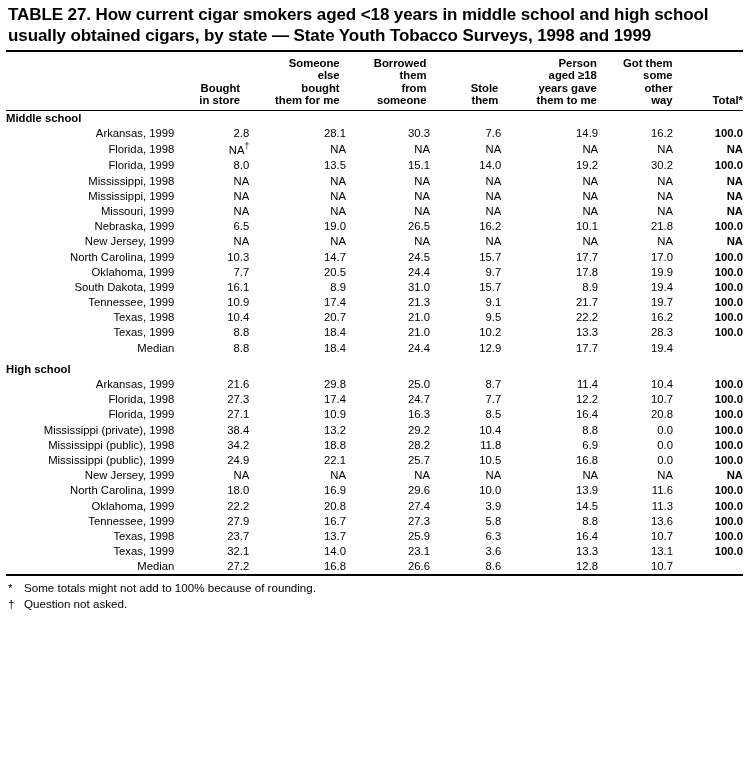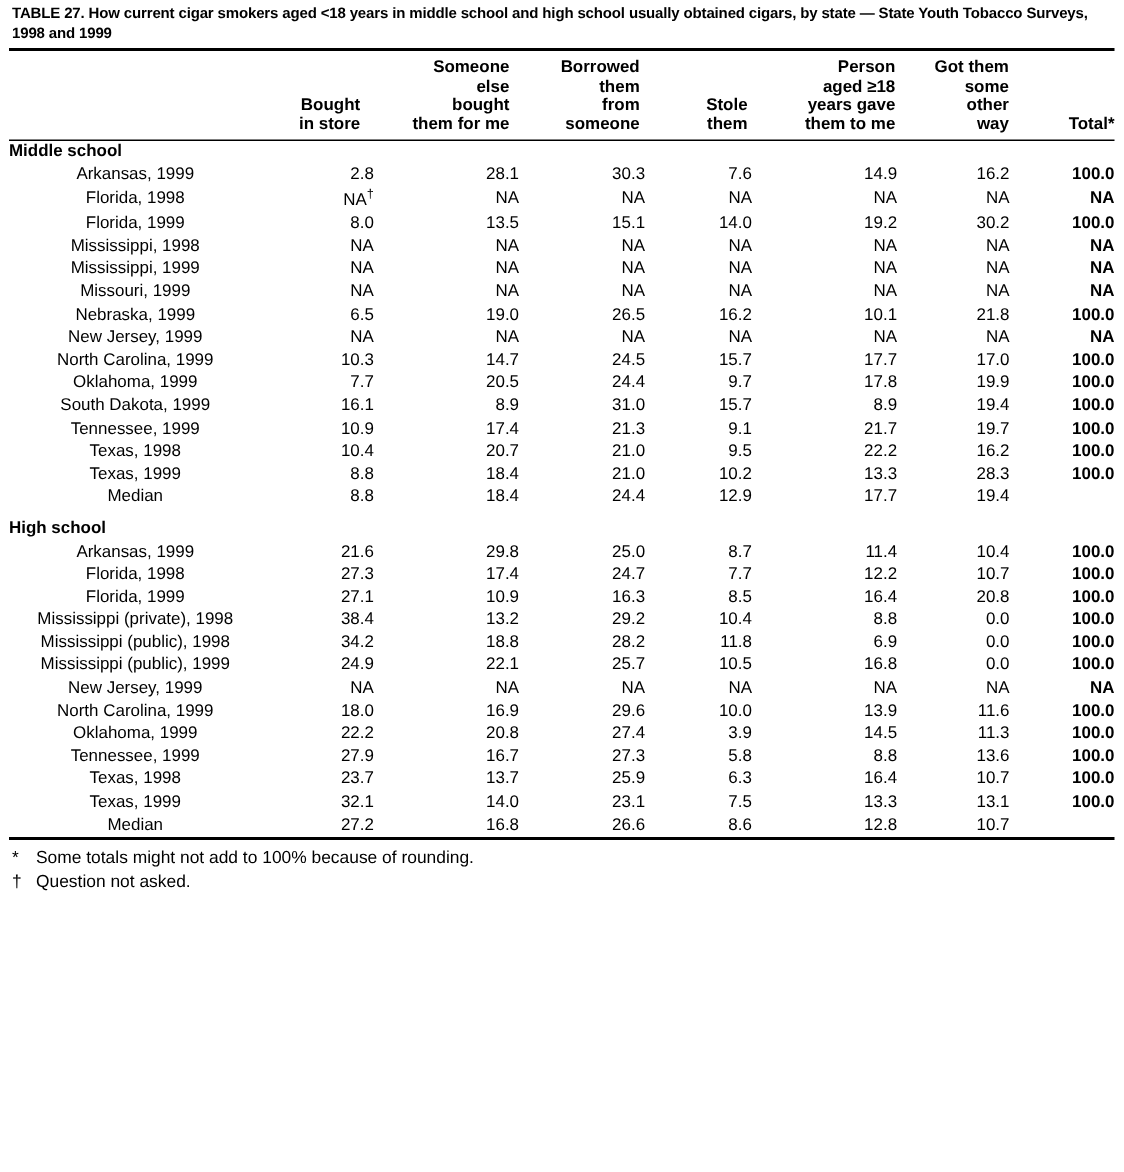--- a/index.html
+++ b/index.html
@@ -15,21 +15,21 @@
     overflow: hidden;
   }
   .page {
     position: relative;
     width: 749px;
     height: 781px;
     box-sizing: border-box;
     padding: 0 6px;
   }
   .title {
-    font-size: 10px;
+    font-size: 17px;
     font-weight: bold;
     line-height: 1.25;
     padding: 4px 2px 3px 2px;
     letter-spacing: -0.1px;
   }
   .rule-top {
     border-top: 2.5px solid #000;
     margin: 0 0 0 0;
   }
   .rule-thin {
@@ -49,21 +49,21 @@
     padding: 0 0 3px 0;
     line-height: 1.12;
   }
   table.data td {
     padding: 0;
     line-height: 1.345;
     white-space: nowrap;
   }
   th.h-label { width: 172px; text-align: left; }
   th.h-num { text-align: right; }
-  td.label { text-align: center; padding-left: 2px; margin-top: 27px; }
+  td.label { text-align: right; padding-left: 2px; margin-top: 27px; }
   td.num { text-align: right; }
   td.total { text-align: right; font-weight: bold; }
   .colw1 { width: 80px; }
   .colw2 { width: 104px; }
   .colw3 { width: 90px; }
   .colw4 { width: 76px; }
   .colw5 { width: 104px; }
   .colw6 { width: 80px; }
   .colw7 { width: 74px; }
   .section {
@@ -431,21 +431,21 @@
           <td class="num">6.3</td>
           <td class="num">16.4</td>
           <td class="num">10.7</td>
           <td class="total">100.0</td>
         </tr>
         <tr>
           <td class="label">Texas, 1999</td>
           <td class="num">32.1</td>
           <td class="num">14.0</td>
           <td class="num">23.1</td>
-          <td class="num">7.5</td>
+          <td class="num">3.6</td>
           <td class="num">13.3</td>
           <td class="num">13.1</td>
           <td class="total">100.0</td>
         </tr>
         <tr>
           <td class="label">Median</td>
           <td class="num">27.2</td>
           <td class="num">16.8</td>
           <td class="num">26.6</td>
           <td class="num">8.6</td>

